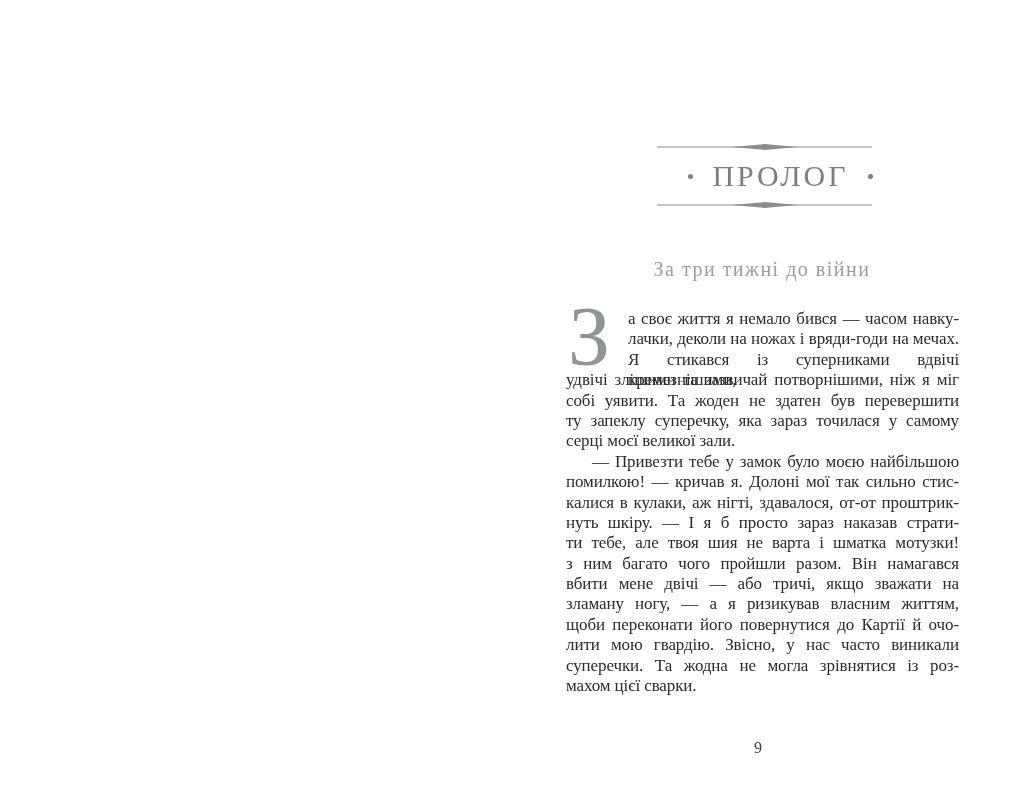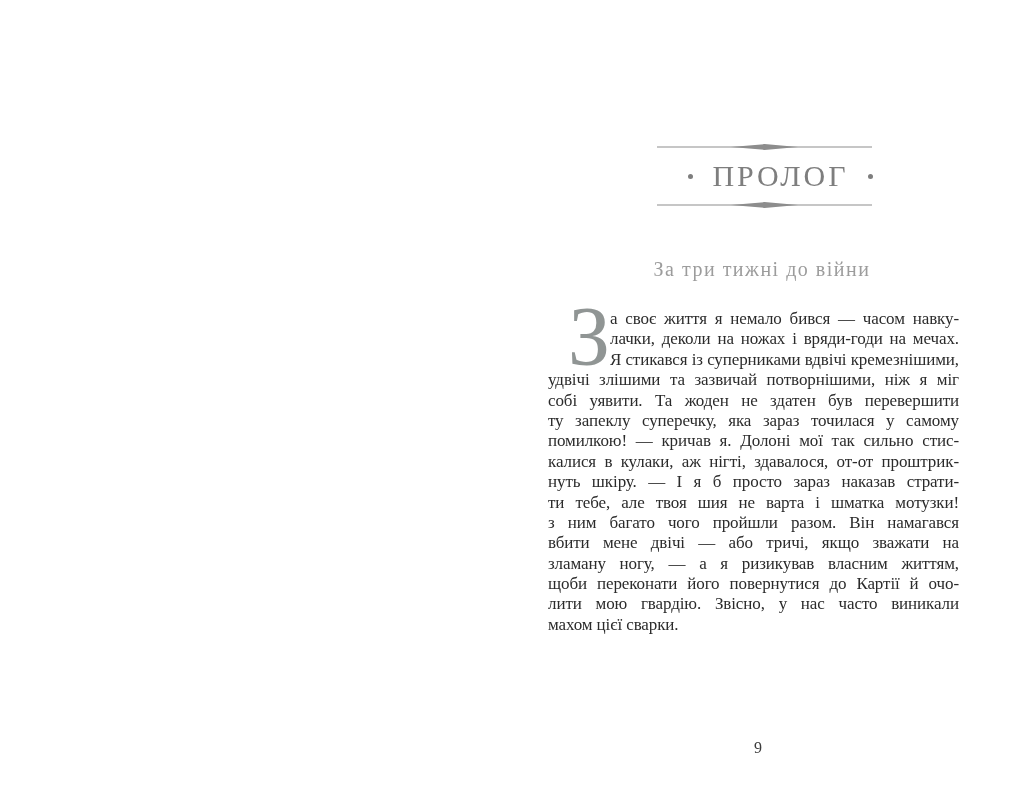--- a/index.html
+++ b/index.html
@@ -43,21 +43,21 @@
     text-align:center; font-size:20px; letter-spacing:1.5px;
     color:var(--subtitle_gray); white-space:nowrap;
   }
   
   .body-text {
     position:absolute; left:548px; top:309px; width:411px;
     font-size:17px; letter-spacing:-0.1px;
     color:var(--body_text);
   }
   .paragraph { position:relative; }
-  .line { height:20.4px; line-height:20.4px; overflow:visible; text-align:left; }
+  .line { height:20.4px; line-height:20.4px; overflow:visible; text-align:left;margin-left:18px; }
   .line.jz { text-align:justify; text-align-last:justify; }
   .line.cap-indent { padding-left:62px; }
   .line.p-indent { text-indent:26px; }
   .dropcap {
     position:absolute; left:20px; top:-14px;
     font-size:84px; line-height:84px;
     color:var(--drop_cap_gray);
   }
   
   .page-number {
@@ -92,32 +92,35 @@
 
   <div class="body-text">
       <div class="paragraph">
         <span class="dropcap">З</span>
         <div class="line jz cap-indent">а своє життя я немало бився — часом навку-</div>
         <div class="line jz cap-indent">лачки, деколи на ножах і вряди-годи на мечах.</div>
         <div class="line jz cap-indent">Я стикався із суперниками вдвічі кремезнішими,</div>
         <div class="line jz">удвічі злішими та зазвичай потворнішими, ніж я міг</div>
         <div class="line jz">собі уявити. Та жоден не здатен був перевершити</div>
         <div class="line jz">ту запеклу суперечку, яка зараз точилася у самому</div>
+        <div class="line">серці моєї великої зали.</div>
       </div>
       <div class="paragraph">
+        <div class="line jz p-indent">— Привезти тебе у замок було моєю найбільшою</div>
         <div class="line jz">помилкою! — кричав я. Долоні мої так сильно стис-</div>
         <div class="line jz">калися в кулаки, аж нігті, здавалося, от-от проштрик-</div>
         <div class="line jz">нуть шкіру. — І я б просто зараз наказав страти-</div>
         <div class="line jz">ти тебе, але твоя шия не варта і шматка мотузки!</div>
       </div>
       <div class="paragraph">
         <div class="line jz">з ним багато чого пройшли разом. Він намагався</div>
         <div class="line jz">вбити мене двічі — або тричі, якщо зважати на</div>
         <div class="line jz">зламану ногу, — а я ризикував власним життям,</div>
         <div class="line jz">щоби переконати його повернутися до Картії й очо-</div>
         <div class="line jz">лити мою гвардію. Звісно, у нас часто виникали</div>
+        <div class="line jz">суперечки. Та жодна не могла зрівнятися із роз-</div>
         <div class="line">махом цієї сварки.</div>
       </div>
     </div>
 
   <div class="page-number">9</div>
 
 </div>
 
 </body></html>

